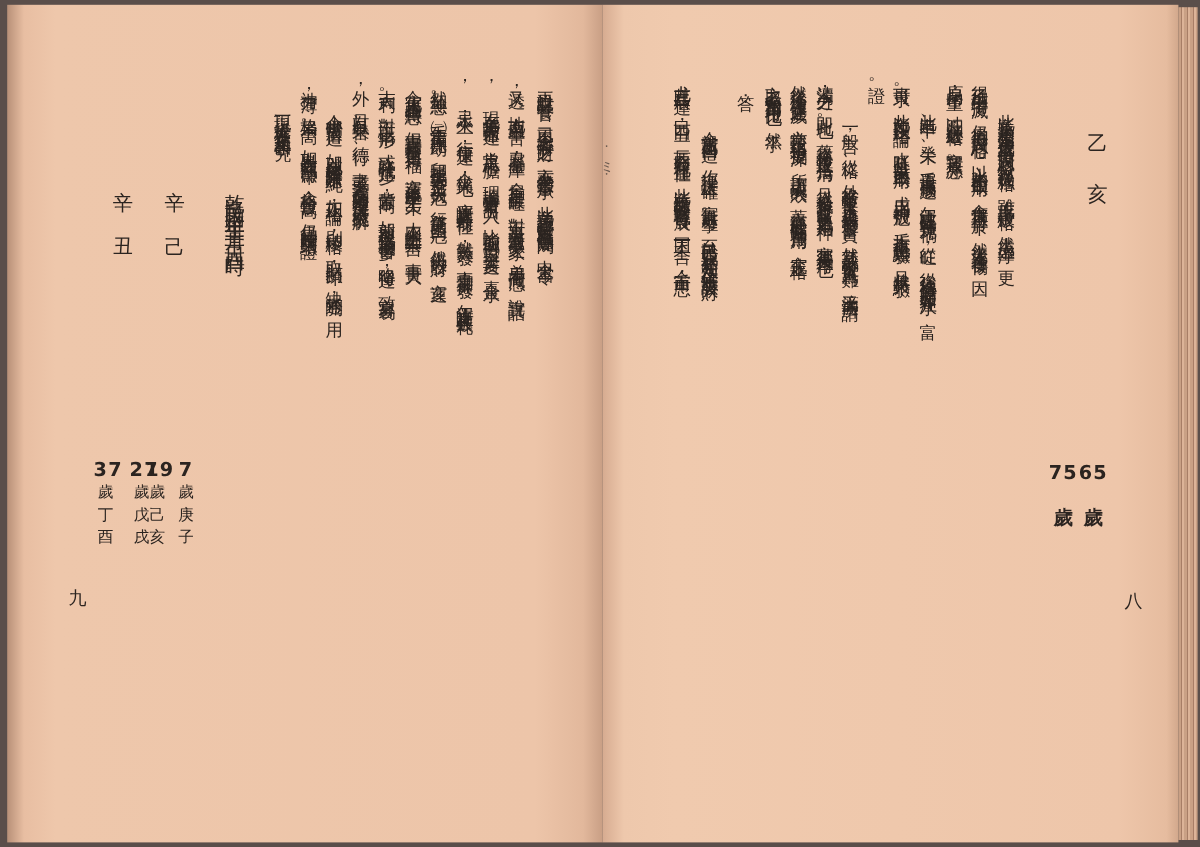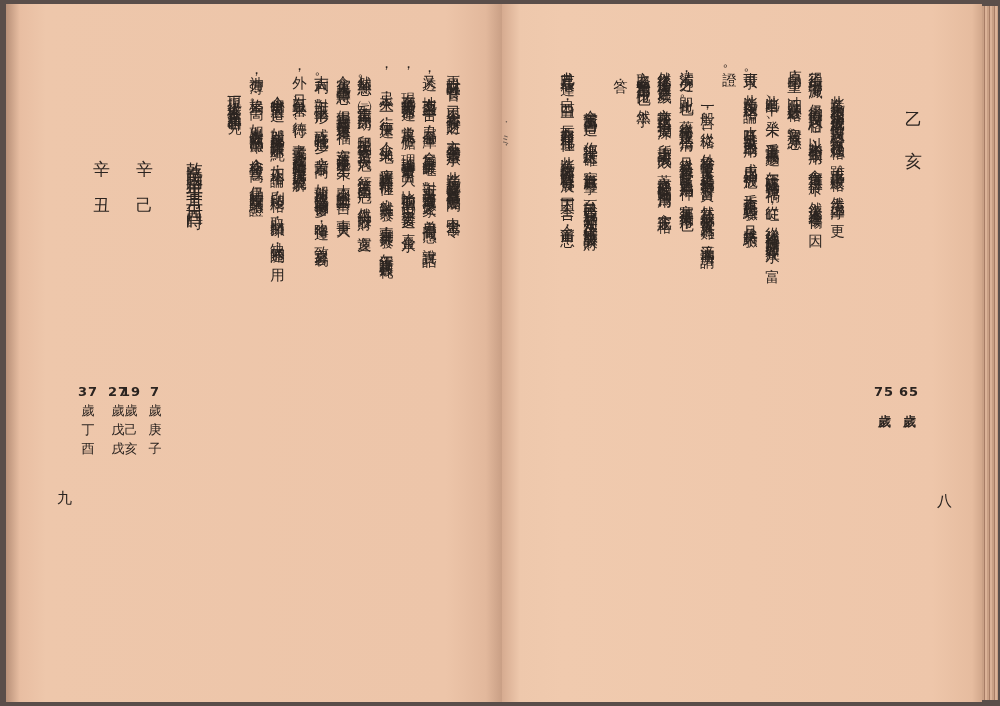--- a/index.html
+++ b/index.html
@@ -29,21 +29,21 @@
   .col {
     position:absolute;
     writing-mode: vertical-rl;
     font-size:14.5px;
     line-height:1;
     letter-spacing:2.2px;
     white-space:nowrap;
   }
   .title-char { font-size:17px; letter-spacing:8px; }
   .chart { font-size:17px; letter-spacing:16px; }
-  .ages { position:absolute; font-size:13px; font-family:"DejaVu Sans", sans-serif; font-weight:bold; letter-spacing:1px; }
+  .ages { position:absolute; font-size:16px; font-family:"DejaVu Sans", sans-serif; font-weight:bold; letter-spacing:1px; }
   .pageno { position:absolute; font-size:15px; }
   .mark { position:absolute; font-size:11px; color:#6a5a50; }
 </style>
 </head>
 <body>
 
 <div class="book">
   <div class="page left"></div>
   <div class="page right"></div>
   <div class="edge"></div>

